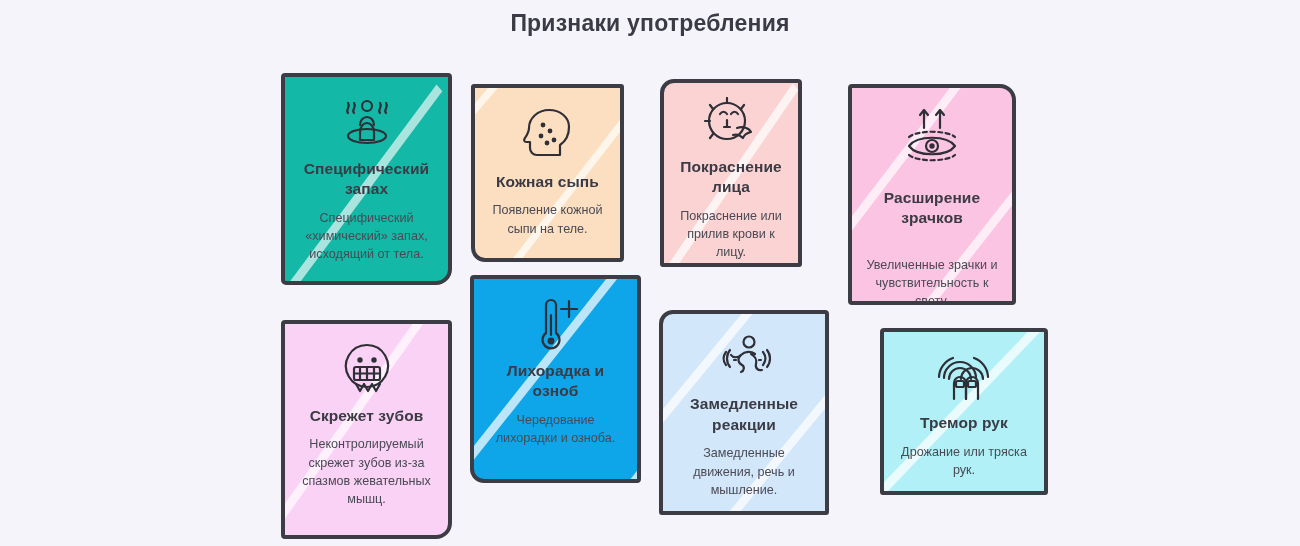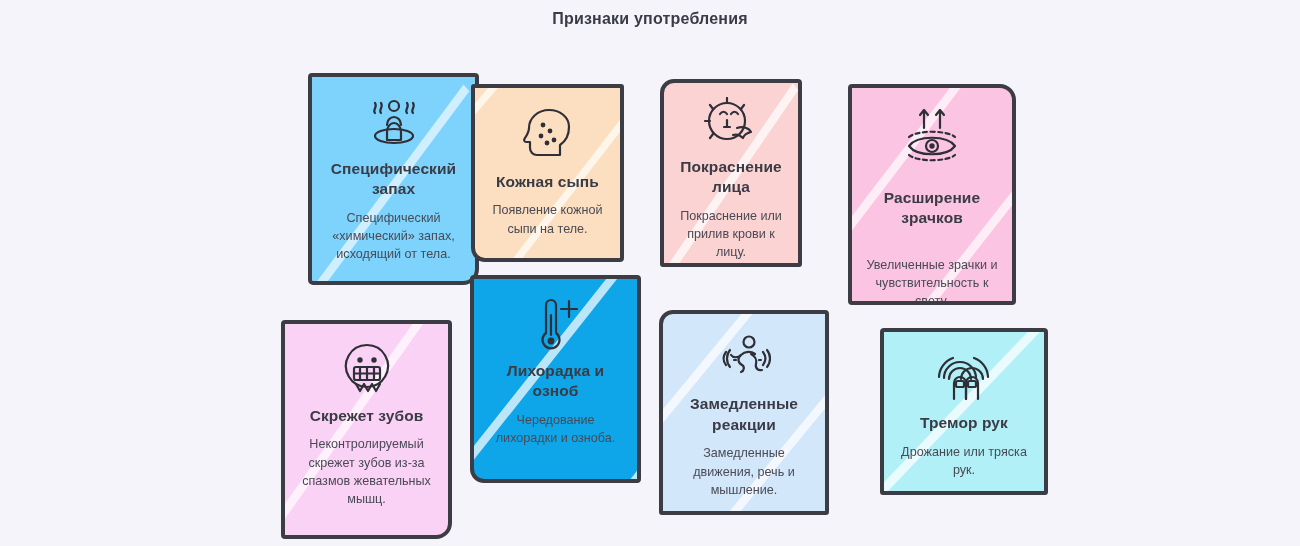--- a/index.html
+++ b/index.html
@@ -14,21 +14,21 @@
     overflow: hidden;
     position: relative;
   }
 
   #page-title {
     position: absolute;
     top: 10px;
     left: 0;
     width: 1300px;
     text-align: center;
-    font-size: 16px;
+    font-size: 23px;
     font-weight: bold;
     color: #3b3b45;
     letter-spacing: 0.2px;
   }
 
   #board {
     position: absolute;
     left: 0;
     top: 0;
     width: 1300px;
@@ -108,21 +108,21 @@
   #card-1, #card-7 { padding-top: 16px; }
   #card-3 { padding-top: 18px; gap: 18px; }
 </style>
 </head>
 <body style="background: rgb(244, 244, 250);">
 
 <div id="page-title">Признаки употребления</div>
 
 <div id="board">
 
-  <div class="card" id="card-0" style="background: #7dd3fc; margin-left: 27px;">
+  <div class="card" id="card-0" style="background: #14b8a6;">
     <div class="sheen">
       <svg width="100%" height="100%" viewBox="0 0 100 100" preserveAspectRatio="none">
         <g stroke="#ffffff" stroke-width="3" opacity="0.75">
           <line x1="-10" y1="35" x2="45" y2="-10"></line>
           <line x1="10" y1="95" x2="78" y2="22"></line>
           <line x1="55" y1="110" x2="112" y2="52"></line>
         </g>
       </svg>
     </div>
     <div class="icon">

